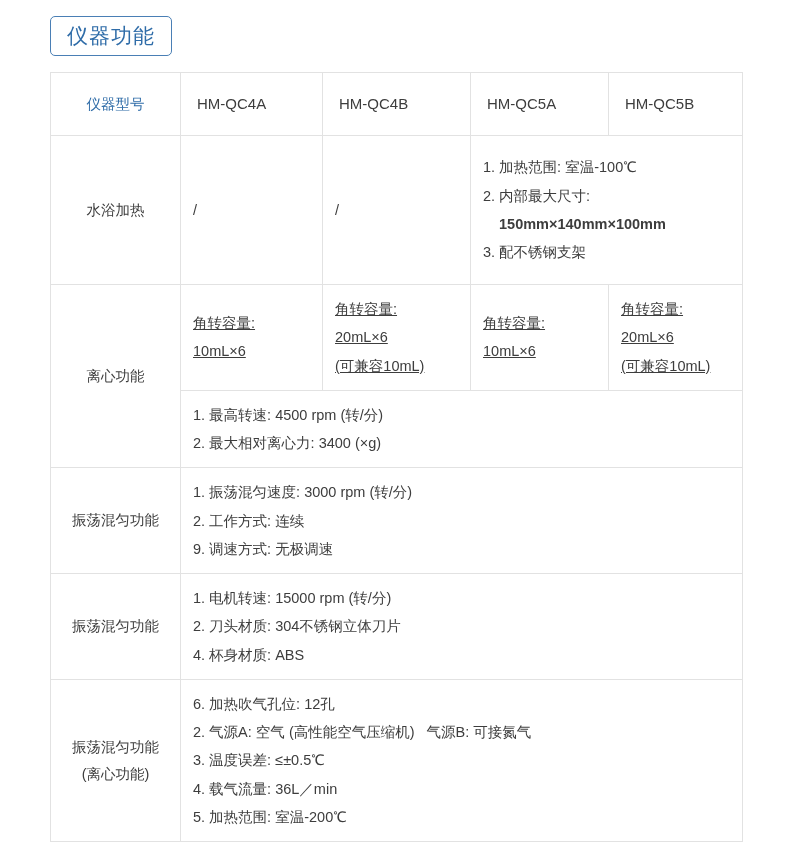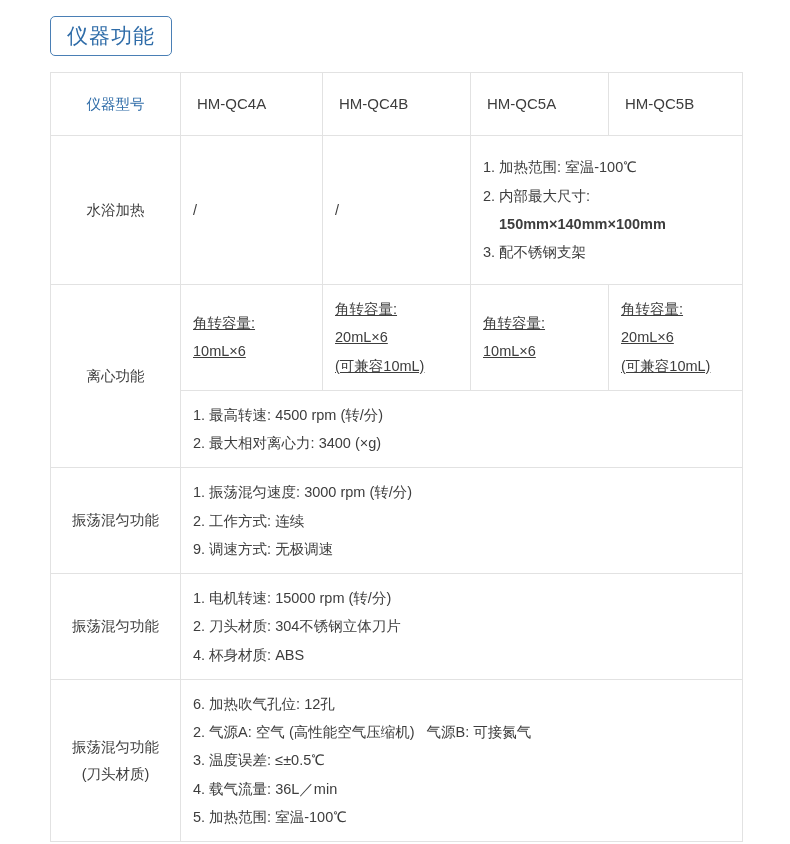--- a/index.html
+++ b/index.html
@@ -203,29 +203,29 @@
             <li>1. 电机转速: 15000 rpm (转/分)</li>
             <li>2. 刀头材质: 304不锈钢立体刀片</li>
             <li>4. 杯身材质: ABS</li>
           </ul>
         </td>
       </tr>
 
       <tr>
         <td class="rowhead twoline">
           <div>振荡混匀功能</div>
-          <div>(刀头材质)</div>
+          <div>(离心功能)</div>
         </td>
         <td colspan="4">
           <ul class="cell-list">
             <li>6. 加热吹气孔位: 12孔</li>
             <li>2. 气源A: 空气 (高性能空气压缩机)   气源B: 可接氮气</li>
             <li>3. 温度误差: ≤±0.5℃</li>
             <li>4. 载气流量: 36L／min</li>
-            <li>5. 加热范围: 室温-100℃</li>
+            <li>5. 加热范围: 室温-200℃</li>
           </ul>
         </td>
       </tr>
 
     </tbody>
       </table>
   </div>
 </div>
 
 </body></html>

